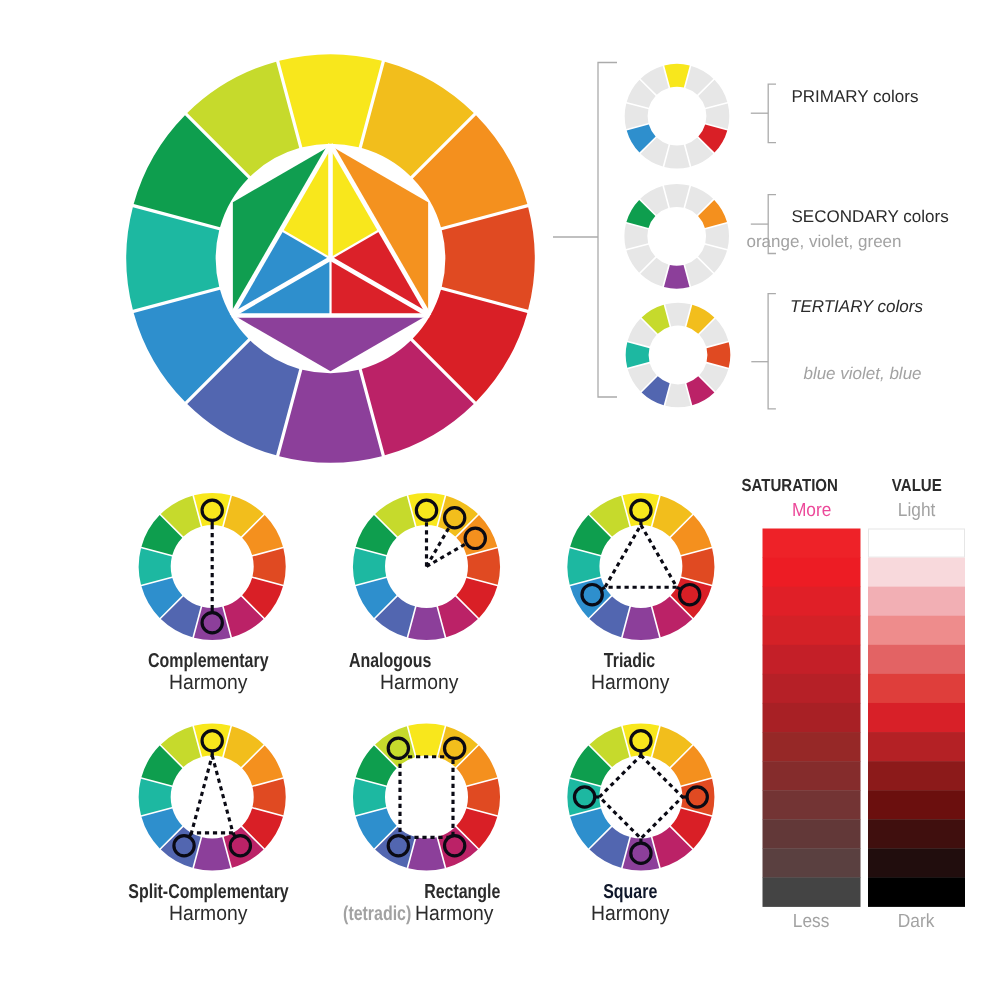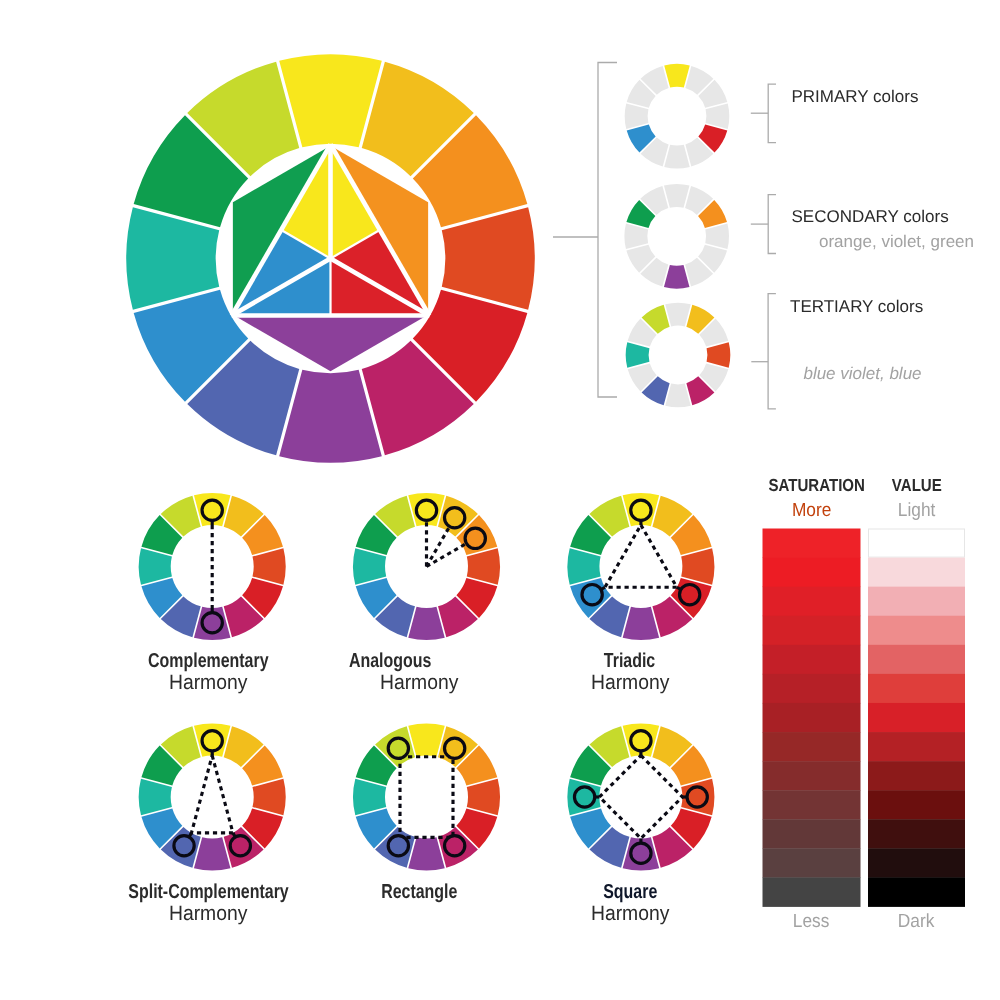--- a/index.html
+++ b/index.html
@@ -263,33 +263,34 @@
           <rect x="820" y="761.12" width="97" height="29.48" fill="#8C1A1A"></rect>
           <rect x="820" y="790.19" width="97" height="29.48" fill="#6B0F0E"></rect>
           <rect x="820" y="819.27" width="97" height="29.48" fill="#400F0E"></rect>
           <rect x="820" y="848.35" width="97" height="29.48" fill="#210D0D"></rect>
           <rect x="820" y="877.42" width="97" height="29.48" fill="#000000"></rect>
         </g>
       </g>
     </svg>
     <div class="lbl leg" style="left: 743.5px; top: 87.5px; color: rgb(43, 43, 43);"><span class="narL"><span>PRIMARY</span><span> colors</span></span></div>
     <div class="lbl leg" style="left: 743.5px; top: 207.5px; color: rgb(43, 43, 43);"><span class="narL"><span>SECONDARY</span><span> colors</span></span></div>
-    <div class="lbl leg" style="left: 626px; width: 300px; text-align: right; top: 232.5px; color: rgb(162, 162, 162);"><span class="narC">orange, violet, green</span></div>
-    <div class="lbl leg" style="left: 742px; top: 297.5px; color: rgb(43, 43, 43);"><span class="narL"><span>TERTIARY</span><span> colors</span></span></div>
+    <div class="lbl leg" style="left: 626px; width: 300px; text-align: center; top: 232.5px; color: rgb(162, 162, 162);"><span class="narC">orange, violet, green</span></div>
+    <div class="lbl leg" style="left: 742px; top: 297.5px; color: rgb(43, 43, 43); font-style: italic;"><span class="narL"><span>TERTIARY</span><span> colors</span></span></div>
     <div class="lbl leg" style="left: 664.5px; width: 300px; text-align: center; top: 365.1px; color: rgb(162, 162, 162); font-style: italic;"><span class="narC">blue violet, blue</span></div>
     <div class="lbl ctr harm" style="left: -39.5px; width: 400px; top: 651px; color: rgb(43, 43, 43);"><span class="bold cond">Complementary</span></div>
     <div class="lbl ctr harm-sub" style="left: -39.5px; width: 400px; top: 673px; color: rgb(43, 43, 43);"><span class="nar">Harmony</span></div>
     <div class="lbl ctr harm" style="left: 170.9px; width: 343px; top: 651px; color: rgb(43, 43, 43);"><span class="bold cond">Analogous</span></div>
     <div class="lbl ctr harm-sub" style="left: 170.9px; width: 400px; top: 673px; color: rgb(43, 43, 43);"><span class="nar">Harmony</span></div>
     <div class="lbl ctr harm" style="left: 382px; width: 400px; top: 651px; color: rgb(43, 43, 43);"><span class="bold cond">Triadic</span></div>
     <div class="lbl ctr harm-sub" style="left: 382px; width: 400px; top: 673px; color: rgb(43, 43, 43);"><span class="nar">Harmony</span></div>
     <div class="lbl ctr harm" style="left: -39.5px; width: 400px; top: 882px; color: rgb(43, 43, 43);"><span class="bold cond">Split-Complementary</span></div>
     <div class="lbl ctr harm-sub" style="left: -39.5px; width: 400px; top: 904px; color: rgb(43, 43, 43);"><span class="nar">Harmony</span></div>
-    <div class="lbl ctr harm" style="left: 171px; width: 400px; top: 882px; color: rgb(43, 43, 43);"><span class="bold cond">Rectangle</span></div>
+    <div class="lbl ctr harm" style="left: 171px; width: 400px; top: 882px; color: rgb(43, 43, 43); padding-left: 43px;"><span class="bold cond">Rectangle</span></div>
+    <div class="lbl ctr harm-sub" style="left: 171px; width: 400px; top: 904px; color: rgb(43, 43, 43);"><span class="bold cond" style="color: rgb(162, 162, 162); margin-right: -8px; margin-left: -8px; font-size: 20.2px;">(tetradic)</span><span class="nar"> Harmony</span></div>
     <div class="lbl ctr harm" style="left: 382px; width: 400px; top: 882px; color: #0f172a;"><span class="bold cond">Square</span></div>
     <div class="lbl ctr harm-sub" style="left: 382px; width: 400px; top: 904px; color: rgb(43, 43, 43);"><span class="nar">Harmony</span></div>
-    <div class="lbl ctr scale-t" style="left: 620px; width: 298px; top: 477px; color: rgb(43, 43, 43);"><span class="bold cond2">SATURATION</span></div>
-    <div class="lbl ctr scale-s" style="left: 614.5px; width: 298px; top: 501px; color: #c2410c;"><span class="nar2">More</span></div>
+    <div class="lbl ctr scale-t" style="left: 593px; width: 298px; top: 477px; color: rgb(43, 43, 43);"><span class="bold cond2">SATURATION</span></div>
+    <div class="lbl ctr scale-s" style="left: 614.5px; width: 298px; top: 501px; color: #ec4899;"><span class="nar2">More</span></div>
     <div class="lbl ctr scale-s" style="left: 614.5px; width: 298px; top: 912px; color: rgb(162, 162, 162);"><span class="nar2">Less</span></div>
     <div class="lbl ctr scale-t" style="left: 720px; width: 297px; top: 477px; color: rgb(43, 43, 43);"><span class="bold cond2">VALUE</span></div>
     <div class="lbl ctr scale-s" style="left: 720px; width: 297px; top: 501px; color: rgb(162, 162, 162);"><span class="nar2">Light</span></div>
     <div class="lbl ctr scale-s" style="left: 720px; width: 297px; top: 912px; color: rgb(162, 162, 162);"><span class="nar2">Dark</span></div>
   </div>
 
 </body></html>

